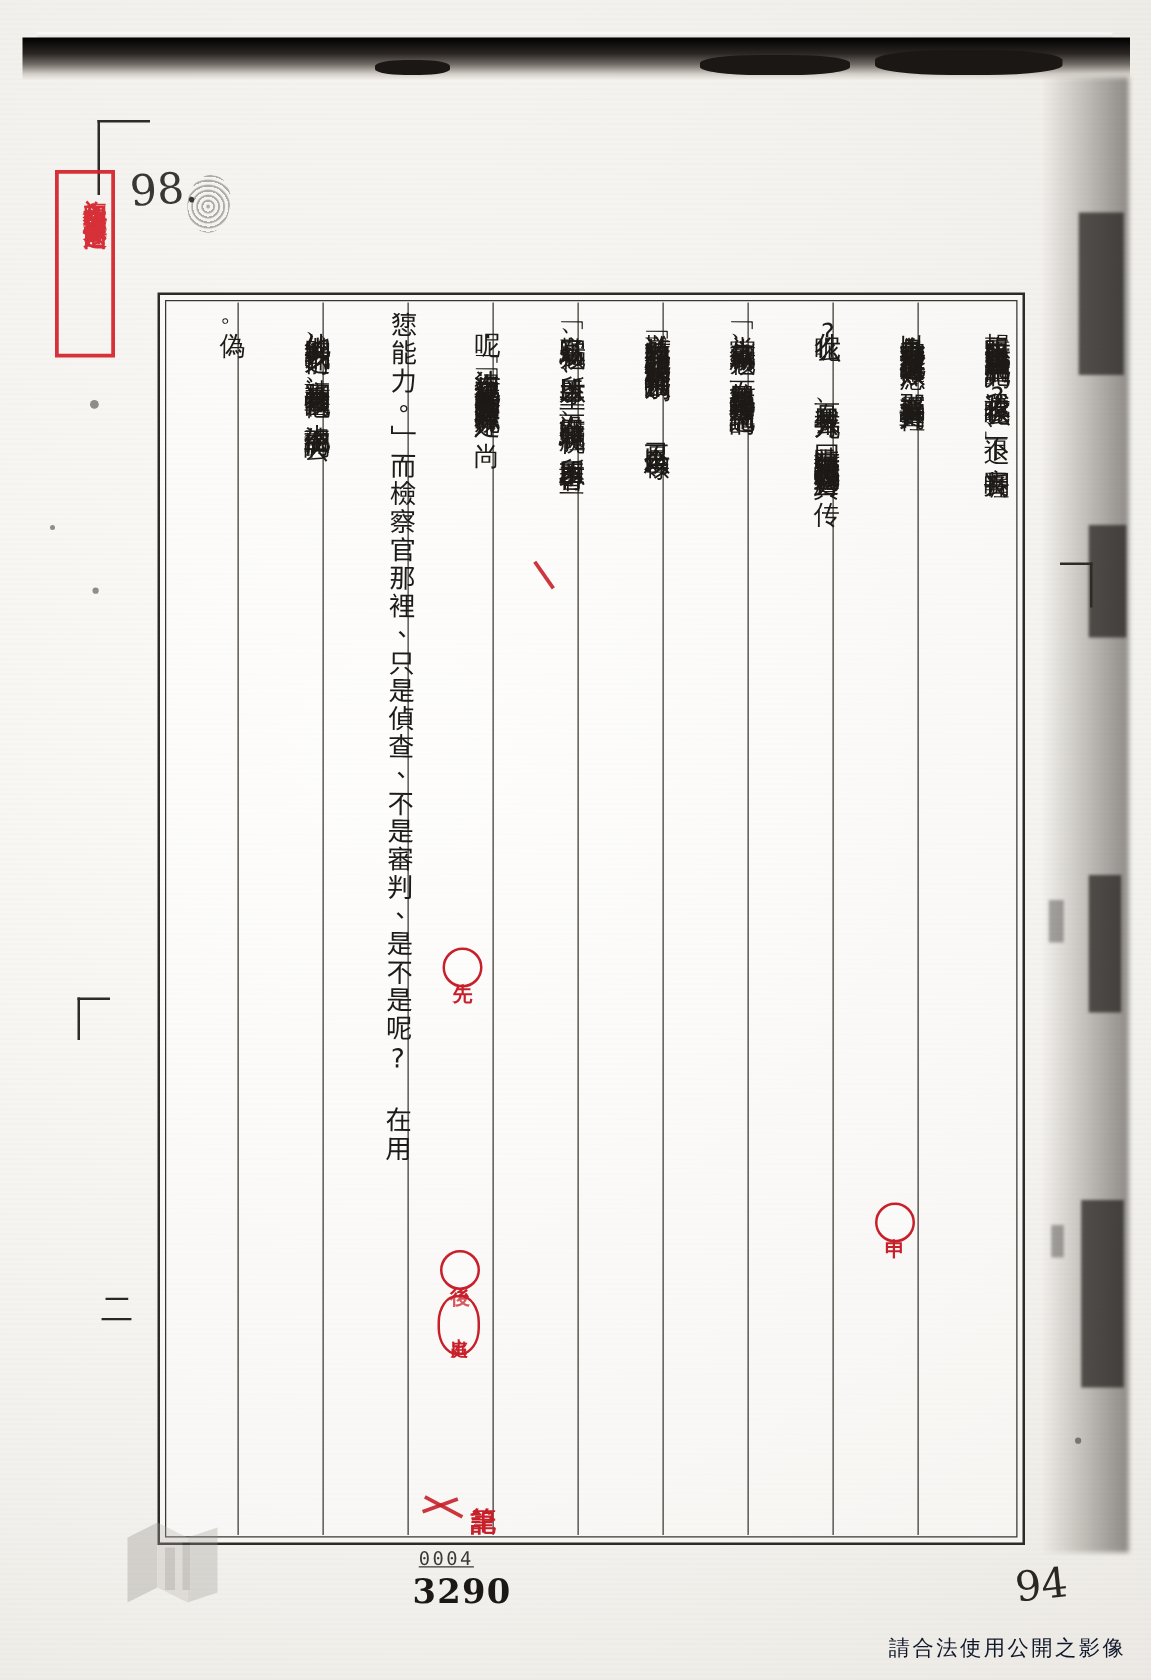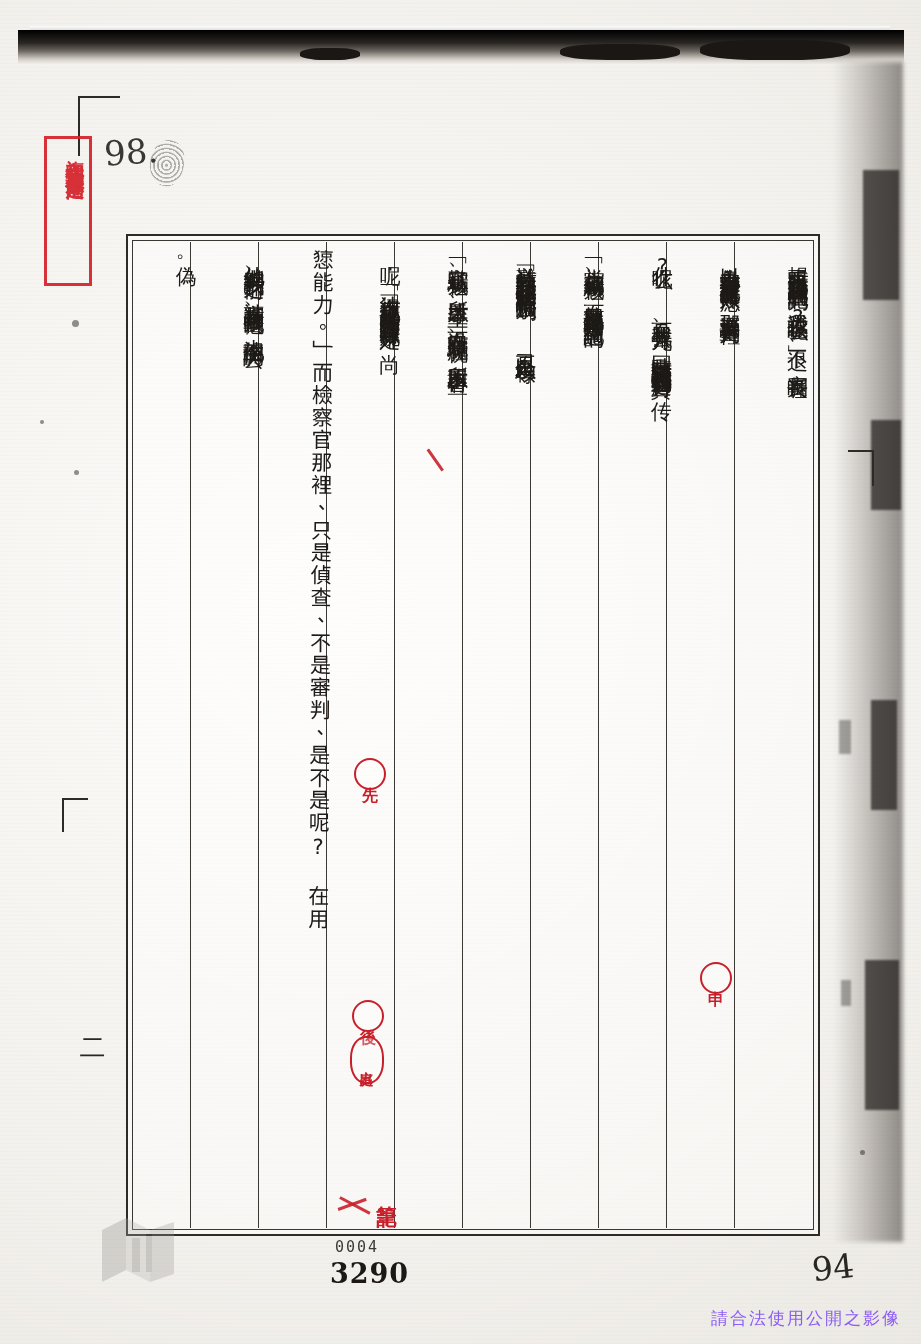--- a/index.html
+++ b/index.html
@@ -199,20 +199,21 @@
     color: #1b1815;
     letter-spacing: 1px;
   }
   .bottom-num-small {
     position: absolute;
     left: 335px; top: 1238px;
     font-family: "DejaVu Sans Mono", monospace;
     font-size: 15px;
     color: #3d3934;
     letter-spacing: 2px;
+    text-decoration: underline;
   }
   .hand-94 {
     position: absolute;
     left: 812px; top: 1248px;
     font-size: 33px;
     color: #2a2723;
     font-family: "DejaVu Serif", serif;
     transform: rotate(-6deg);
   }
   .roman-two {
@@ -230,21 +231,21 @@
     left: 96px; top: 1212px;
     width: 88px; height: 80px;
     opacity: 0.30;
   }
 
   
   .footer-note {
     position: absolute;
     right: 20px; bottom: 14px;
     font-size: 17px;
-    color: #8b5cf6;
+    color: #0f172a;
     letter-spacing: 2px;
     font-family: Liberation Serif, serif;
   }
 
   
   .speck {
     position: absolute;
     background: rgba(40,36,32,0.5);
     border-radius: 50%;
   }

